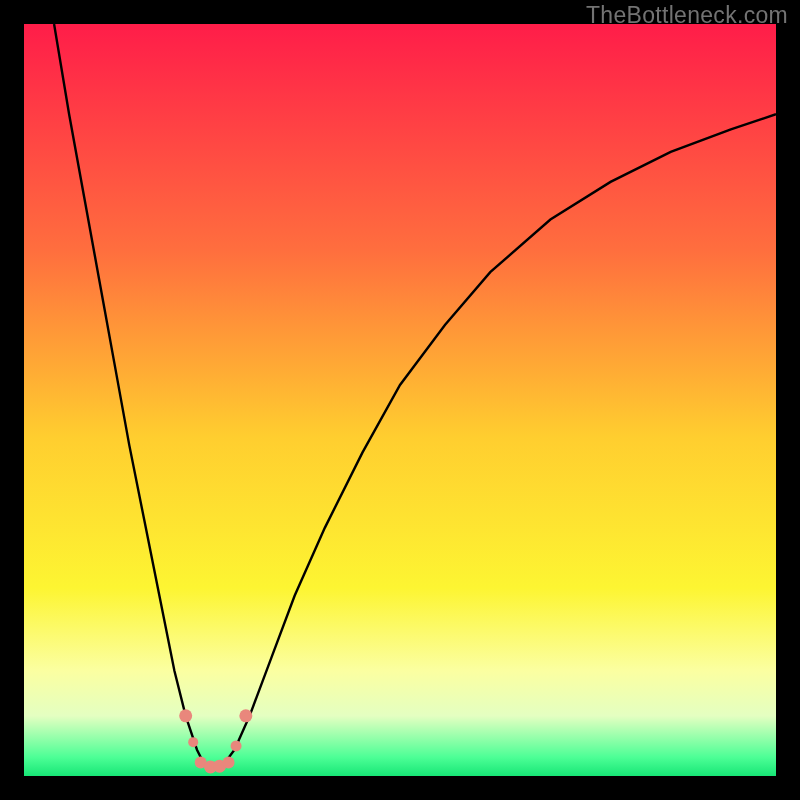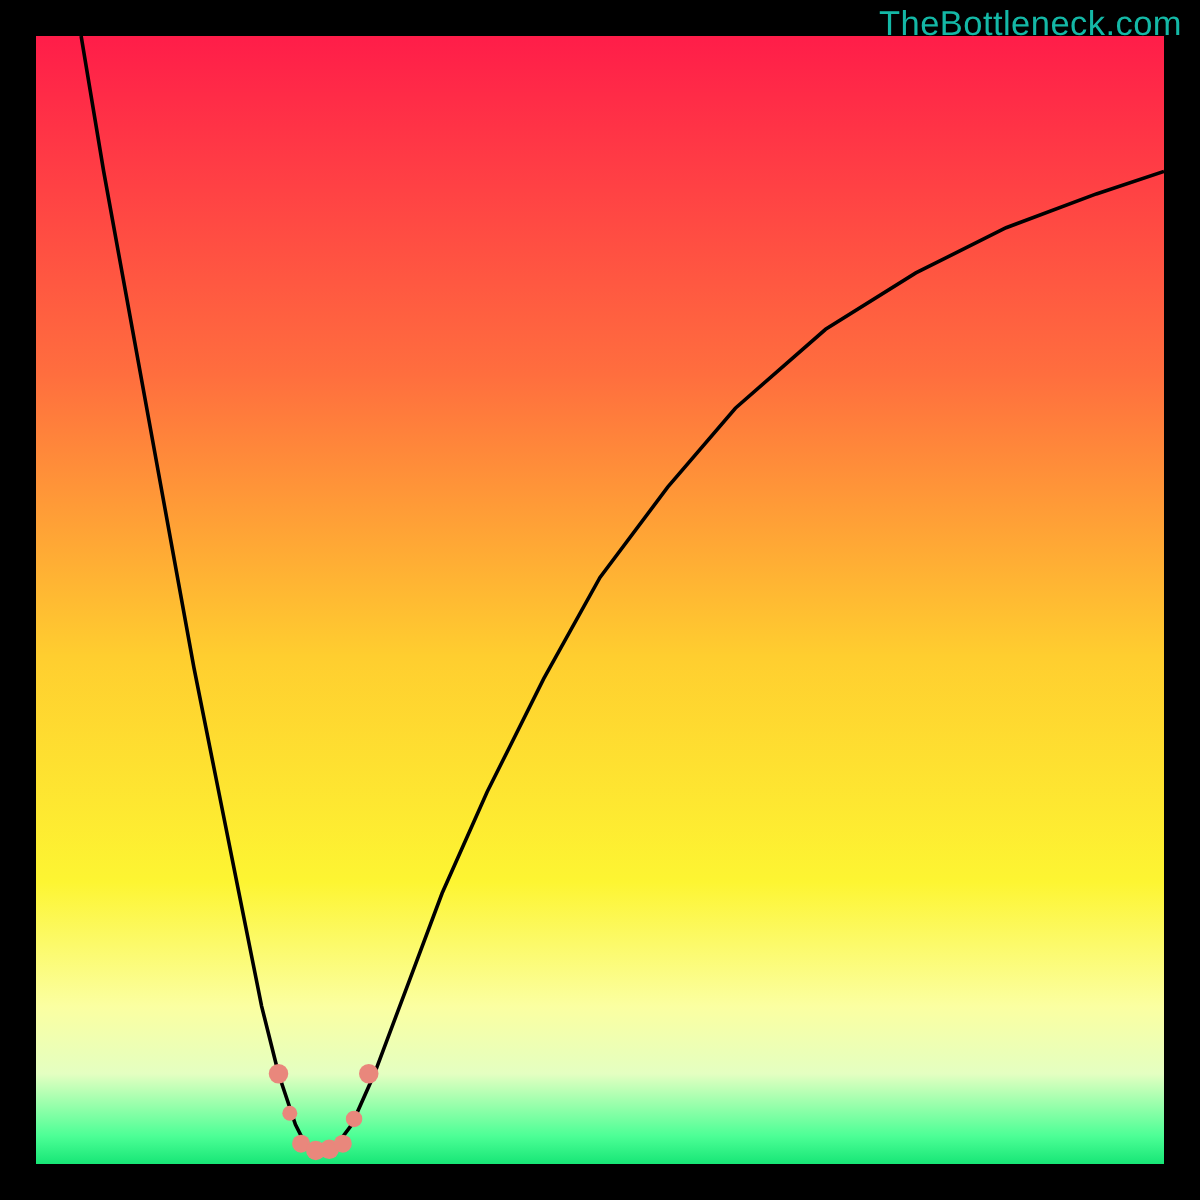--- a/index.html
+++ b/index.html
@@ -23,21 +23,21 @@
     position: absolute;
     left: 24px;
     top: 24px;
     width: 752px;
     height: 752px;
   }
   .attribution {
     position: absolute;
     top: 2px;
     right: 12px;
-    color: #14b8a6;
+    color: #737373;
     font-size: 23px;
     letter-spacing: 0.3px;
   }
   svg {
     display: block;
   }
 </style>
 </head>
 <body>
 

